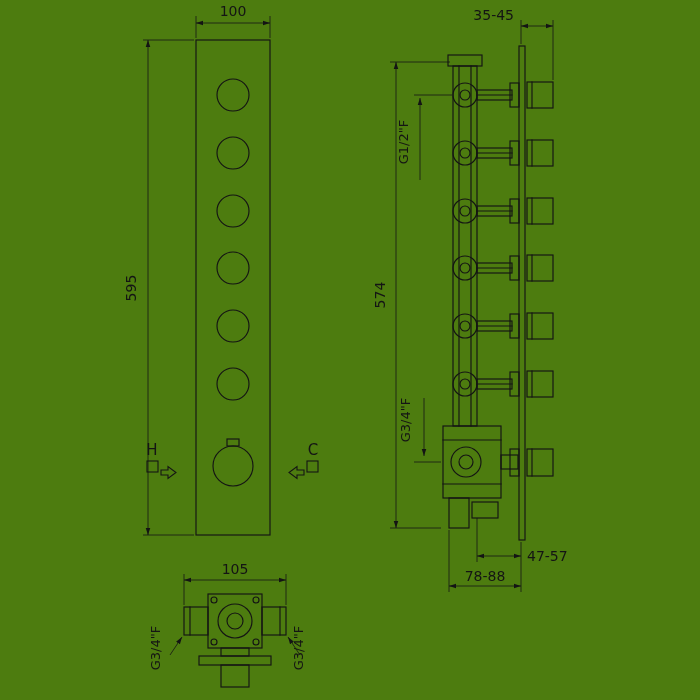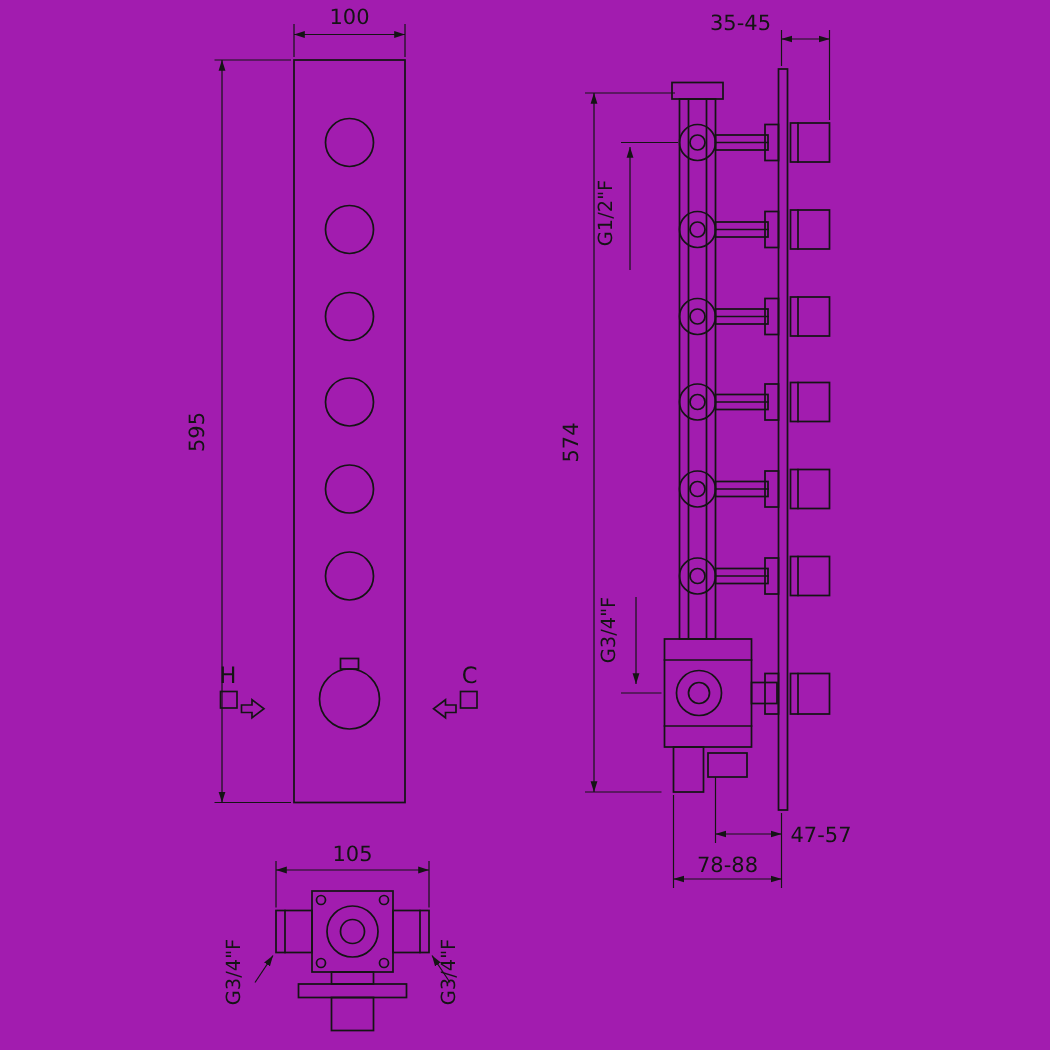--- a/index.html
+++ b/index.html
@@ -1,16 +1,16 @@
 <!DOCTYPE html>
 <html><head>
 <meta charset="utf-8">
 <style>
   html,body{margin:0;padding:0;background:#ffffff;}
-  .sheet{width:700px;height:700px;background:#a21caf;overflow:hidden;}
+  .sheet{width:700px;height:700px;background:#4d7c0f;overflow:hidden;}
   svg{display:block;}
   .ln{stroke:#141414;fill:none;stroke-width:1.15;stroke-linecap:square;}
   .thin{stroke:#141414;fill:none;stroke-width:0.8;}
   .sym{stroke:#141414;fill:none;stroke-width:1.1;}
   .txt{fill:#141414;stroke:none;font-family:"DejaVu Sans",sans-serif;font-size:14px;}
   .txt-sm{font-size:13px;}
   .txt-hc{font-size:15px;}
 </style>
 </head>
 <body>

